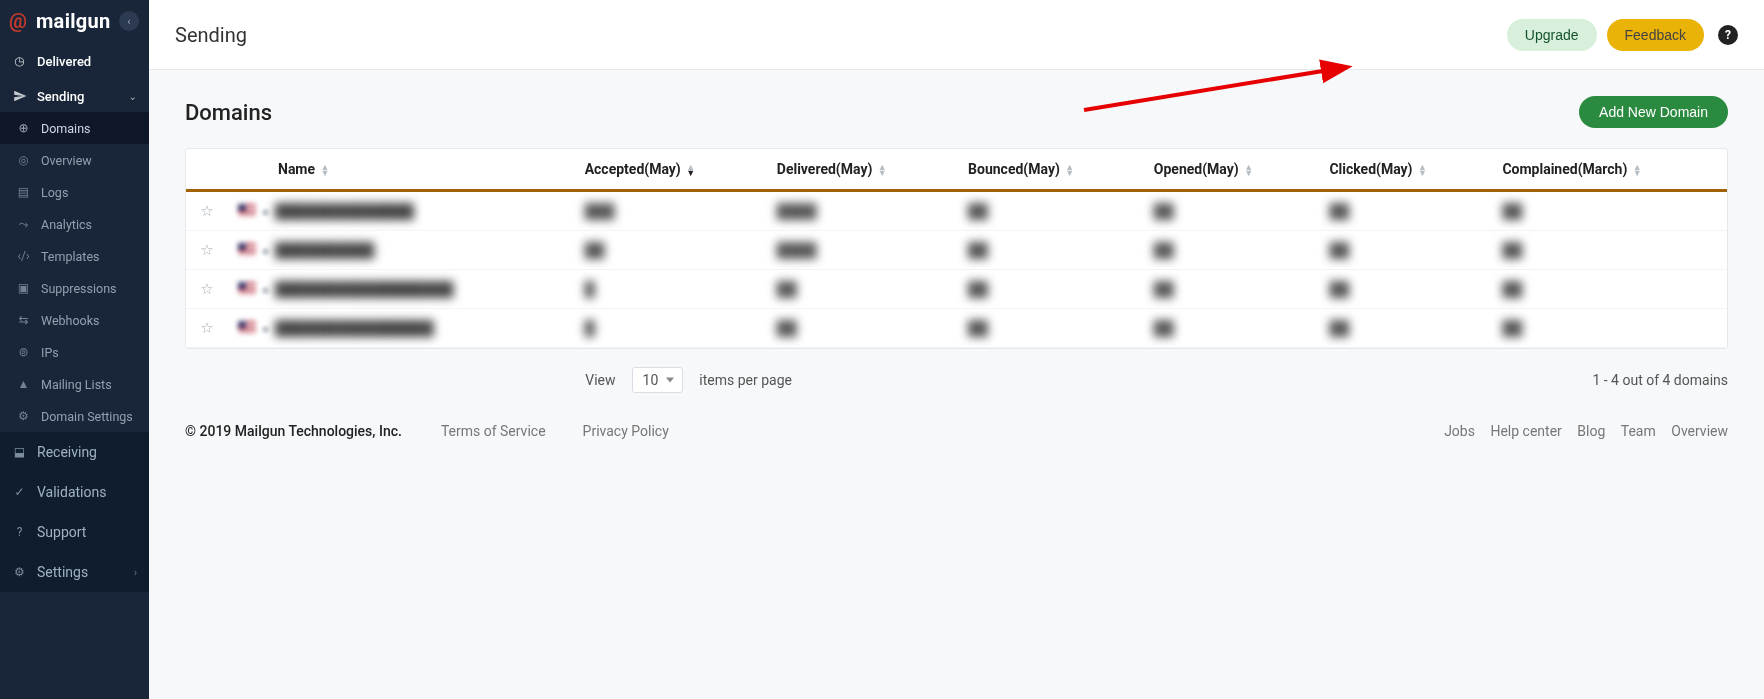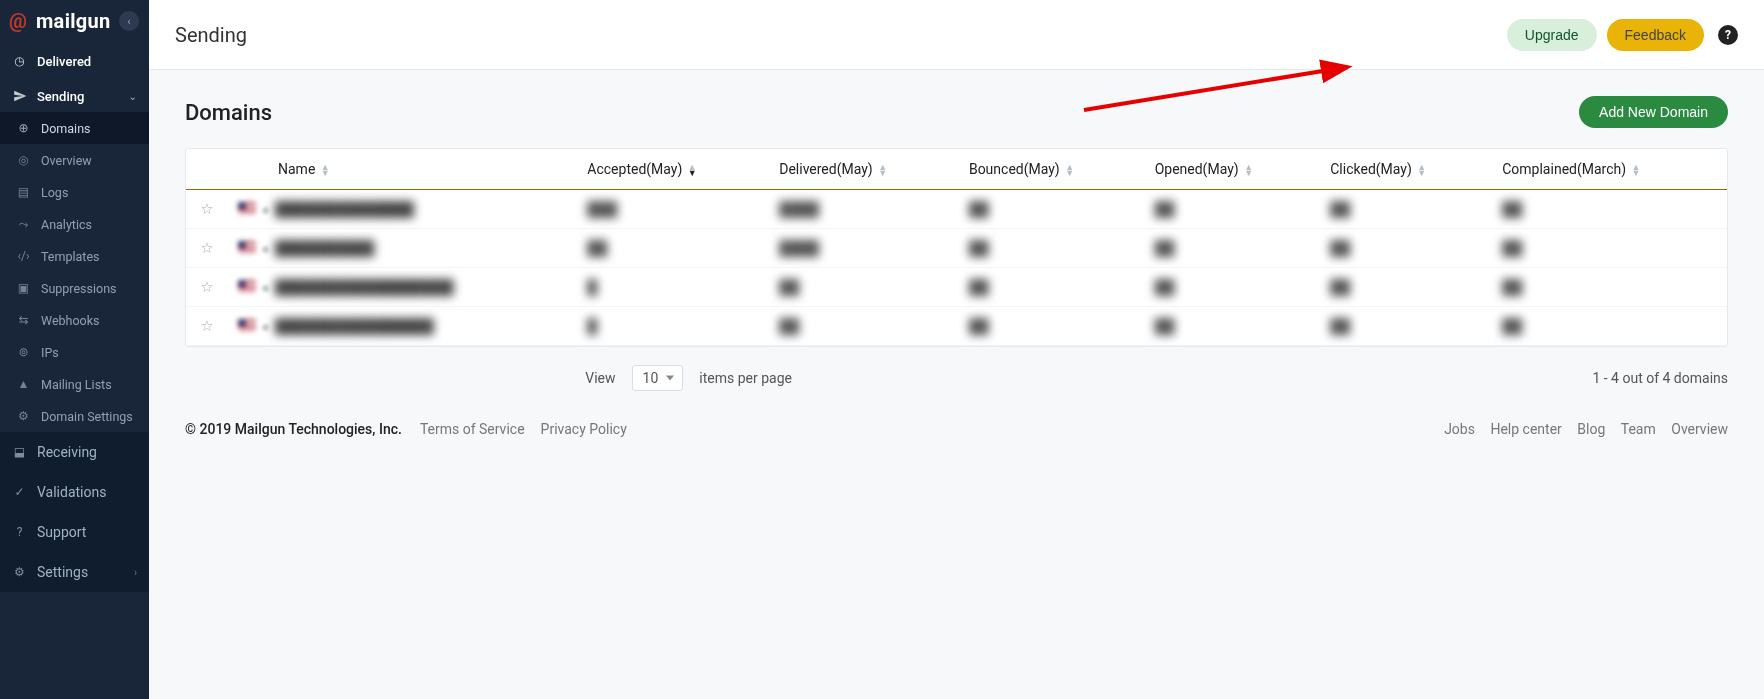--- a/index.html
+++ b/index.html
@@ -39,21 +39,21 @@
   .page-head { display:flex; align-items:center; margin-bottom:20px; }
   .page-head h1 { font-size:22px; font-weight:500; color:#222; }
   .btn-primary { margin-left:auto; background:#2a8a3f; color:#fff; border:none; border-radius:20px; padding:8px 20px; font-size:14px; cursor:pointer;}
 
   .card { background:#fff; border:1px solid #e4e9ee; border-radius:3px; }
   .search-wrap { padding:14px 14px 6px 14px; }
   .search-input { width:178px; border:2px solid #4a90e2; border-radius:3px; padding:6px 8px; font-size:14px; outline:none; color:#555;}
   .search-input::placeholder { color:#9aa6b1; }
 
   table.domains { width:100%; border-collapse:collapse; }
-  table.domains th { text-align:left; font-size:14px; font-weight:400; color:#222; padding:12px 10px; border-bottom:1px solid #a16207; white-space:nowrap;}
+  table.domains th { text-align:left; font-size:14px; font-weight:700; color:#222; padding:12px 10px; border-bottom:3px solid #a16207; white-space:nowrap;}
   table.domains th .sort { font-size:9px; color:#b6bec6; margin-left:2px; display:inline-flex; flex-direction:column; line-height:6px; vertical-align:middle;}
   table.domains th .sort.active-desc .down { color:#222; }
   table.domains td { padding:10px 10px; border-bottom:1px solid #f2f4f7; vertical-align:middle;}
   .star { color:#a8b0b8; font-size:15px; cursor:pointer;}
   .flag { width:18px;height:12px;display:inline-block; background:linear-gradient(to bottom,#b22234 0 15%,#fff 15% 30%,#b22234 30% 45%,#fff 45% 60%,#b22234 60% 75%,#fff 75% 90%,#b22234 90% 100%); position:relative; border-radius:2px; filter:blur(2.5px);}
   .flag::before{content:"";position:absolute;left:0;top:0;width:8px;height:7px;background:#3c3b6e;}
   .status-dot{width:7px;height:7px;border-radius:50%;background:#c7ccd1;display:inline-block;margin:0 6px; filter:blur(1.5px);}
   .blur-text { filter:blur(5px); color:#555; user-select:none; display:inline-block; min-width:40px;}
   .blur-name { filter:blur(5px); color:#444; font-weight:500; display:inline-block; min-width:160px;}
   table.domains th:first-child, table.domains td:first-child { width:42px; text-align:center; }
@@ -61,21 +61,21 @@
   table.domains td.name-cell { white-space:nowrap; }
 
   .pager-row { display:flex; align-items:center; padding:18px 0 12px 0; color:#555; font-size:14px;}
   .pager-row .center { margin:0 auto; display:flex; align-items:center; gap:16px;}
   .select-box { border:1px solid #d8dee4; border-radius:3px; padding:4px 24px 4px 10px; font-size:14px; position:relative; background:#fff;}
   .select-box::after{content:"";position:absolute;right:8px;top:50%;width:0;height:0;border-left:4px solid transparent;border-right:4px solid transparent;border-top:5px solid #888;transform:translateY(-50%);}
   .pager-row .right { margin-left:auto; }
 
   .footer { display:flex; padding:18px 36px 40px 36px; font-size:14px; color:#555;}
   .footer .copy { color:#222; font-weight:500; margin-right:18px;}
-  .footer a { color:#777; text-decoration:none; margin-right:16px; cursor:pointer;}
+  .footer a { color:#777; text-decoration:none; margin-right:16px; cursor:pointer;margin-left:21px;}
   .footer .links-right { margin-left:auto; }
   .footer .links-right a { margin-left:12px; margin-right:0;}
 
   
   .arrow { position:absolute; pointer-events:none; }
   .arrow svg { overflow:visible; }
 </style>
 </head>
 <body>
 

